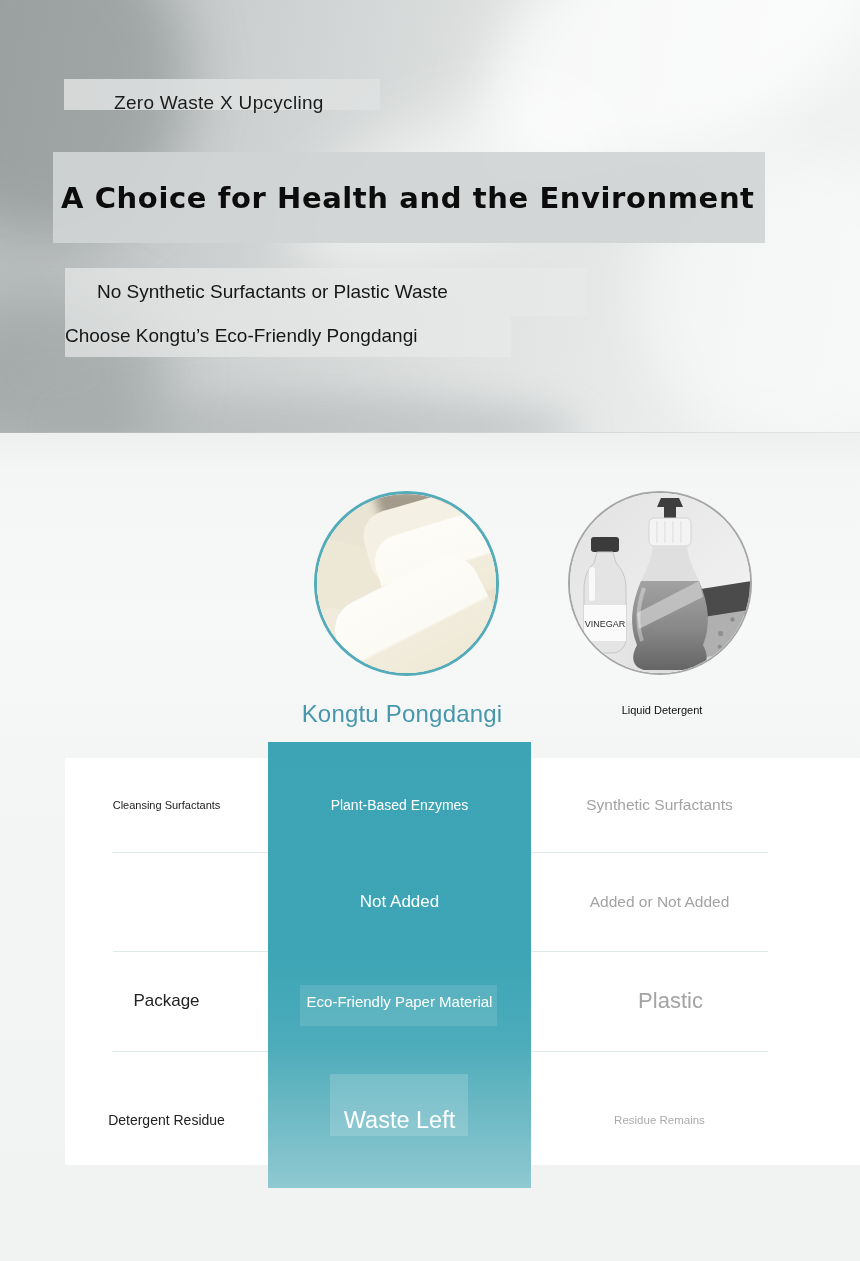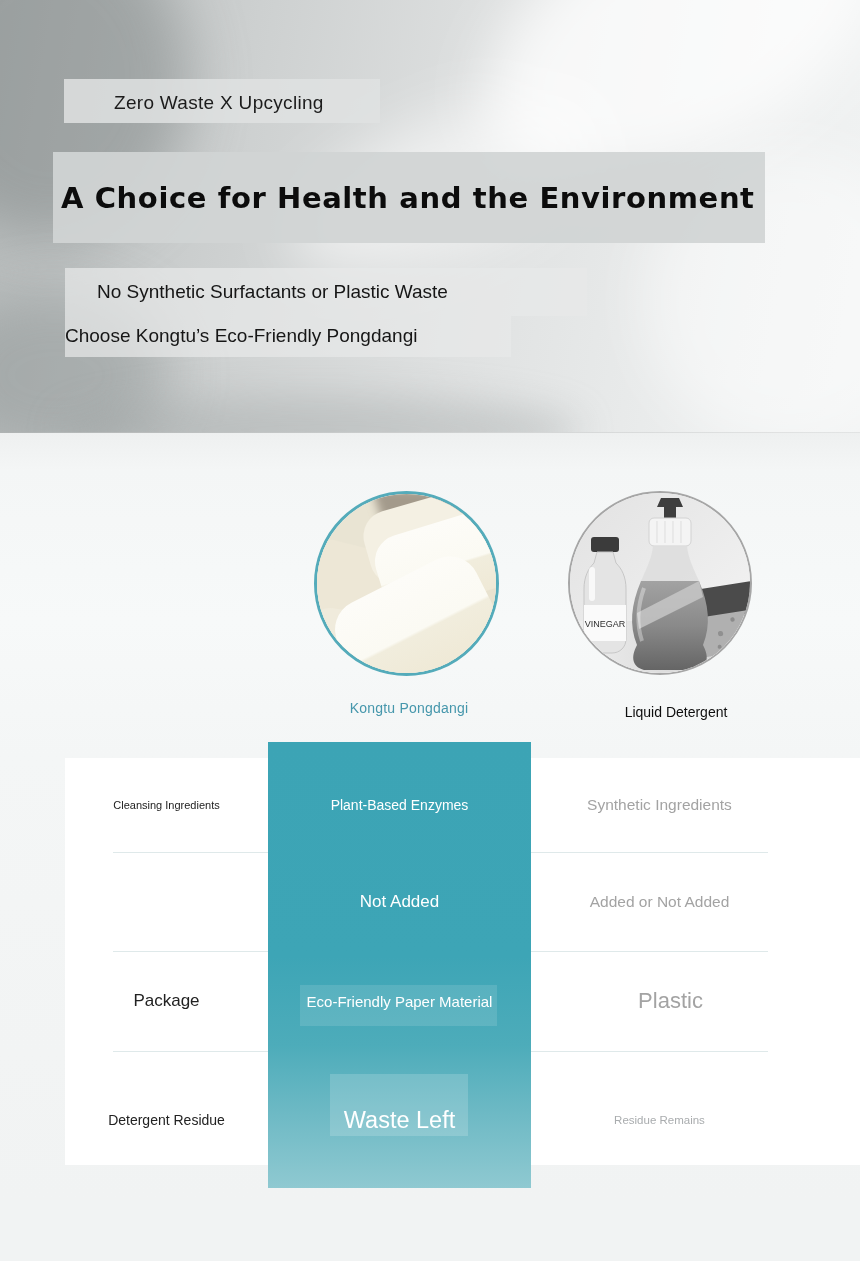--- a/index.html
+++ b/index.html
@@ -12,42 +12,42 @@
           background:linear-gradient(100deg,#b9bdbd 0%,#cdd0d0 28%,#dfe1e1 55%,#edefef 85%,#f1f3f3 100%);
           border-bottom:1px solid rgba(0,0,0,0.05); }
   .blur-shape { position:absolute; border-radius:50%; filter:blur(28px); }
   .bs1 { left:470px; top:-90px; width:430px; height:240px; transform:rotate(-28deg); background:rgba(255,255,255,0.75); }
   .bs2 { left:280px; top:120px; width:330px; height:130px; transform:rotate(-22deg); background:rgba(255,255,255,0.55); }
   .bs3 { left:-90px; top:-80px; width:280px; height:320px; background:rgba(118,124,124,0.45); }
   .bs4 { left:-60px; top:290px; width:230px; height:170px; background:rgba(128,134,134,0.40); }
   .bs5 { left:60px; top:395px; width:520px; height:70px; filter:blur(18px); background:rgba(148,154,154,0.35); }
   .bs6 { left:640px; top:150px; width:300px; height:300px; background:rgba(255,255,255,0.45); }
 
-  .tagline-box { position:absolute; left:64px; top:79px; width:316px; height:44px;
+  .tagline-box { position:absolute; left:64px; top:79px; width:316px; height:31px;
                  background:rgba(223,226,226,0.85); line-height:48px; padding-left:50px;
                  font-size:19px; color:#1c1c1c; letter-spacing:0.3px; }
   .title-box { position:absolute; left:53px; top:152px; width:712px; height:91px;
                background:rgba(209,212,212,0.93); display:flex; align-items:center; padding-left:8px;
                font-size:29px; font-weight:bold; color:#0c0c0c; letter-spacing:0.6px;
                font-family:"DejaVu Sans","Liberation Sans",sans-serif; }
   .sub1-box { position:absolute; left:65px; top:268px; width:522px; height:48px;
               background:rgba(231,233,233,0.72); line-height:48px; padding-left:32px;
               font-size:19px; color:#161616; }
   .sub2-box { position:absolute; left:65px; top:316px; width:446px; height:41px;
               background:rgba(231,233,233,0.72); line-height:39px; 
               font-size:19px; color:#161616; }
 
   
   .circle { position:absolute; width:184px; height:184px; border-radius:50%; overflow:hidden; top:491px; }
   .circle svg { display:block; }
   .circle-left  { left:314px; border:3px solid #54abba; width:185px; height:185px; }
   .circle-right { left:568px; border:2px solid #a6a6a6; }
   .prod-label { position:absolute; width:220px; text-align:center; }
-  .label-left  { left:299px; top:700px; font-size:14px; color:#4697ac; letter-spacing:0.2px; }
-  .label-right { left:566px; top:704px; font-size:14px; color:#0e0e0e; }
+  .label-left  { left:292px; top:700px; font-size:24px; color:#4697ac; letter-spacing:0.2px; }
+  .label-right { left:552px; top:704px; font-size:11px; color:#0e0e0e; }
 
   
   .table-white { position:absolute; left:65px; top:758px; width:795px; height:407px; background:#ffffff; z-index:1; }
   .divider { position:absolute; left:113px; width:655px; height:1px; background:#dfe9ea; z-index:2; }
   .d1{top:852px;} .d2{top:951px;} .d3{top:1051px;}
   .teal-col { position:absolute; left:268px; top:742px; width:263px; height:446px; z-index:3;
               background:linear-gradient(180deg,#3ca4b5 0%,#3da5b6 48%,#4dacba 68%,#6fbac5 84%,#8fc9d1 100%); }
   .ov { position:absolute; z-index:4; background:rgba(255,255,255,0.12); }
   .ov3 { left:300px; top:985px; width:197px; height:41px; }
   .ov4 { left:330px; top:1074px; width:138px; height:62px; background:rgba(255,255,255,0.17); }
@@ -178,23 +178,23 @@
   <div class="prod-label label-right">Liquid Detergent</div>
 
   <div class="table-white"></div>
   <div class="teal-col"></div>
   <div class="divider d1"></div>
   <div class="divider d2"></div>
   <div class="divider d3"></div>
   <div class="ov ov3"></div>
   <div class="ov ov4"></div>
 
-  <div class="cell feat r1">Cleansing Ingredients</div>
+  <div class="cell feat r1">Cleansing Surfactants</div>
   <div class="cell val r1">Plant-Based Enzymes</div>
-  <div class="cell liq r1">Synthetic Ingredients</div>
+  <div class="cell liq r1">Synthetic Surfactants</div>
 
   <div class="cell val r2">Not Added</div>
   <div class="cell liq r2">Added or Not Added</div>
 
   <div class="cell feat r3">Package</div>
   <div class="cell val r3">Eco-Friendly Paper Material</div>
   <div class="cell liq r3">Plastic</div>
 
   <div class="cell feat r4">Detergent Residue</div>
   <div class="cell val r4">Waste Left</div>

